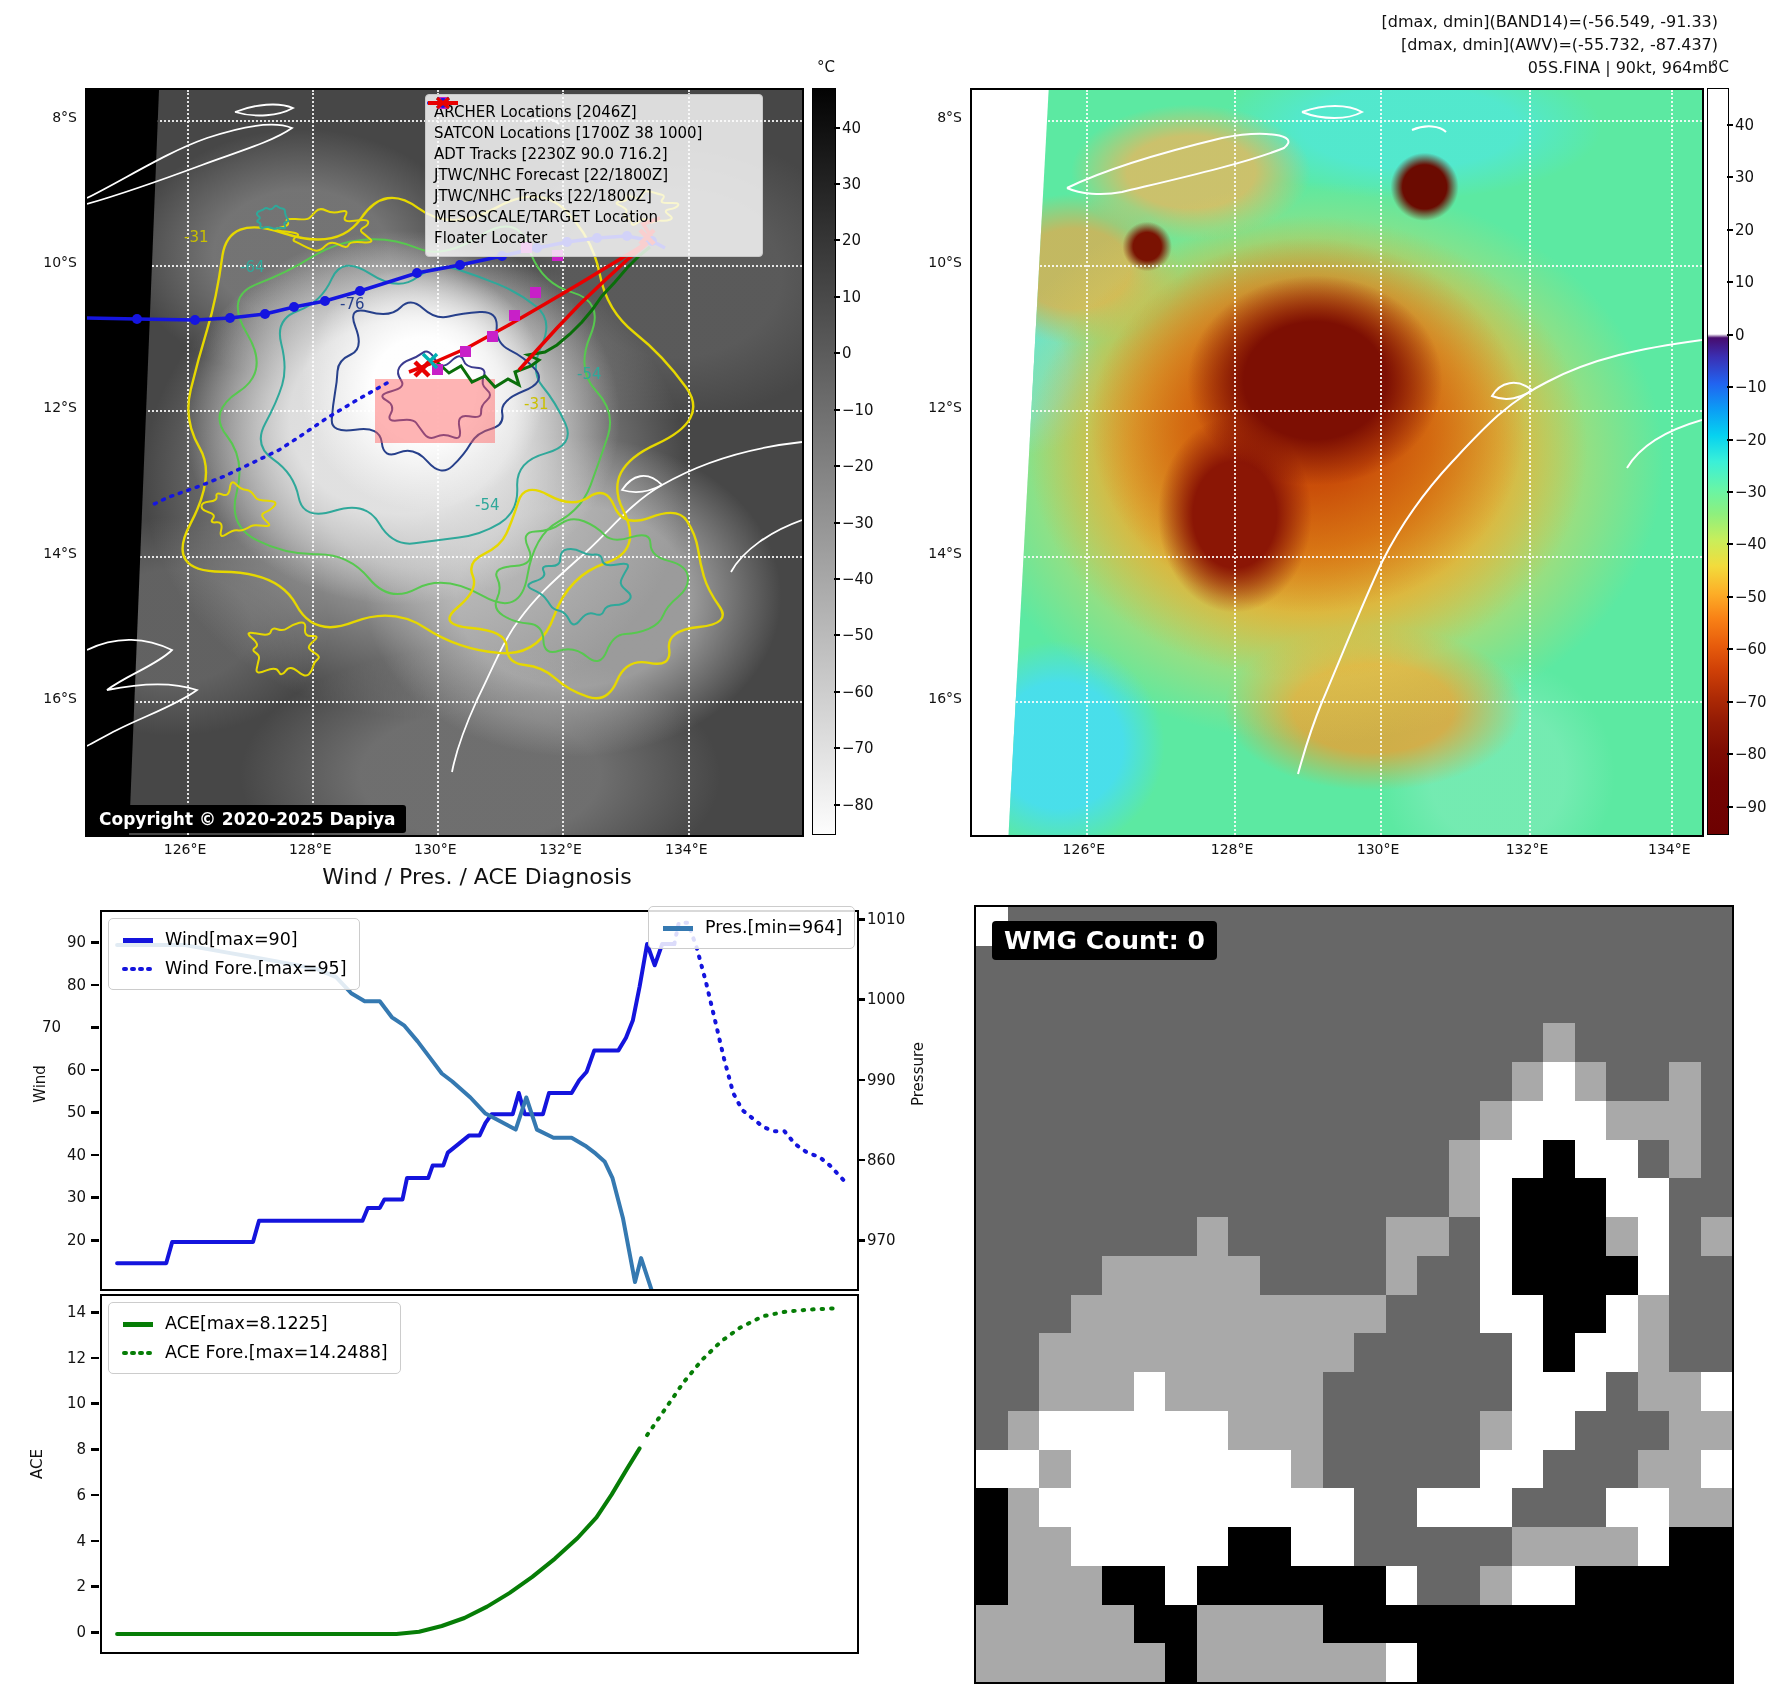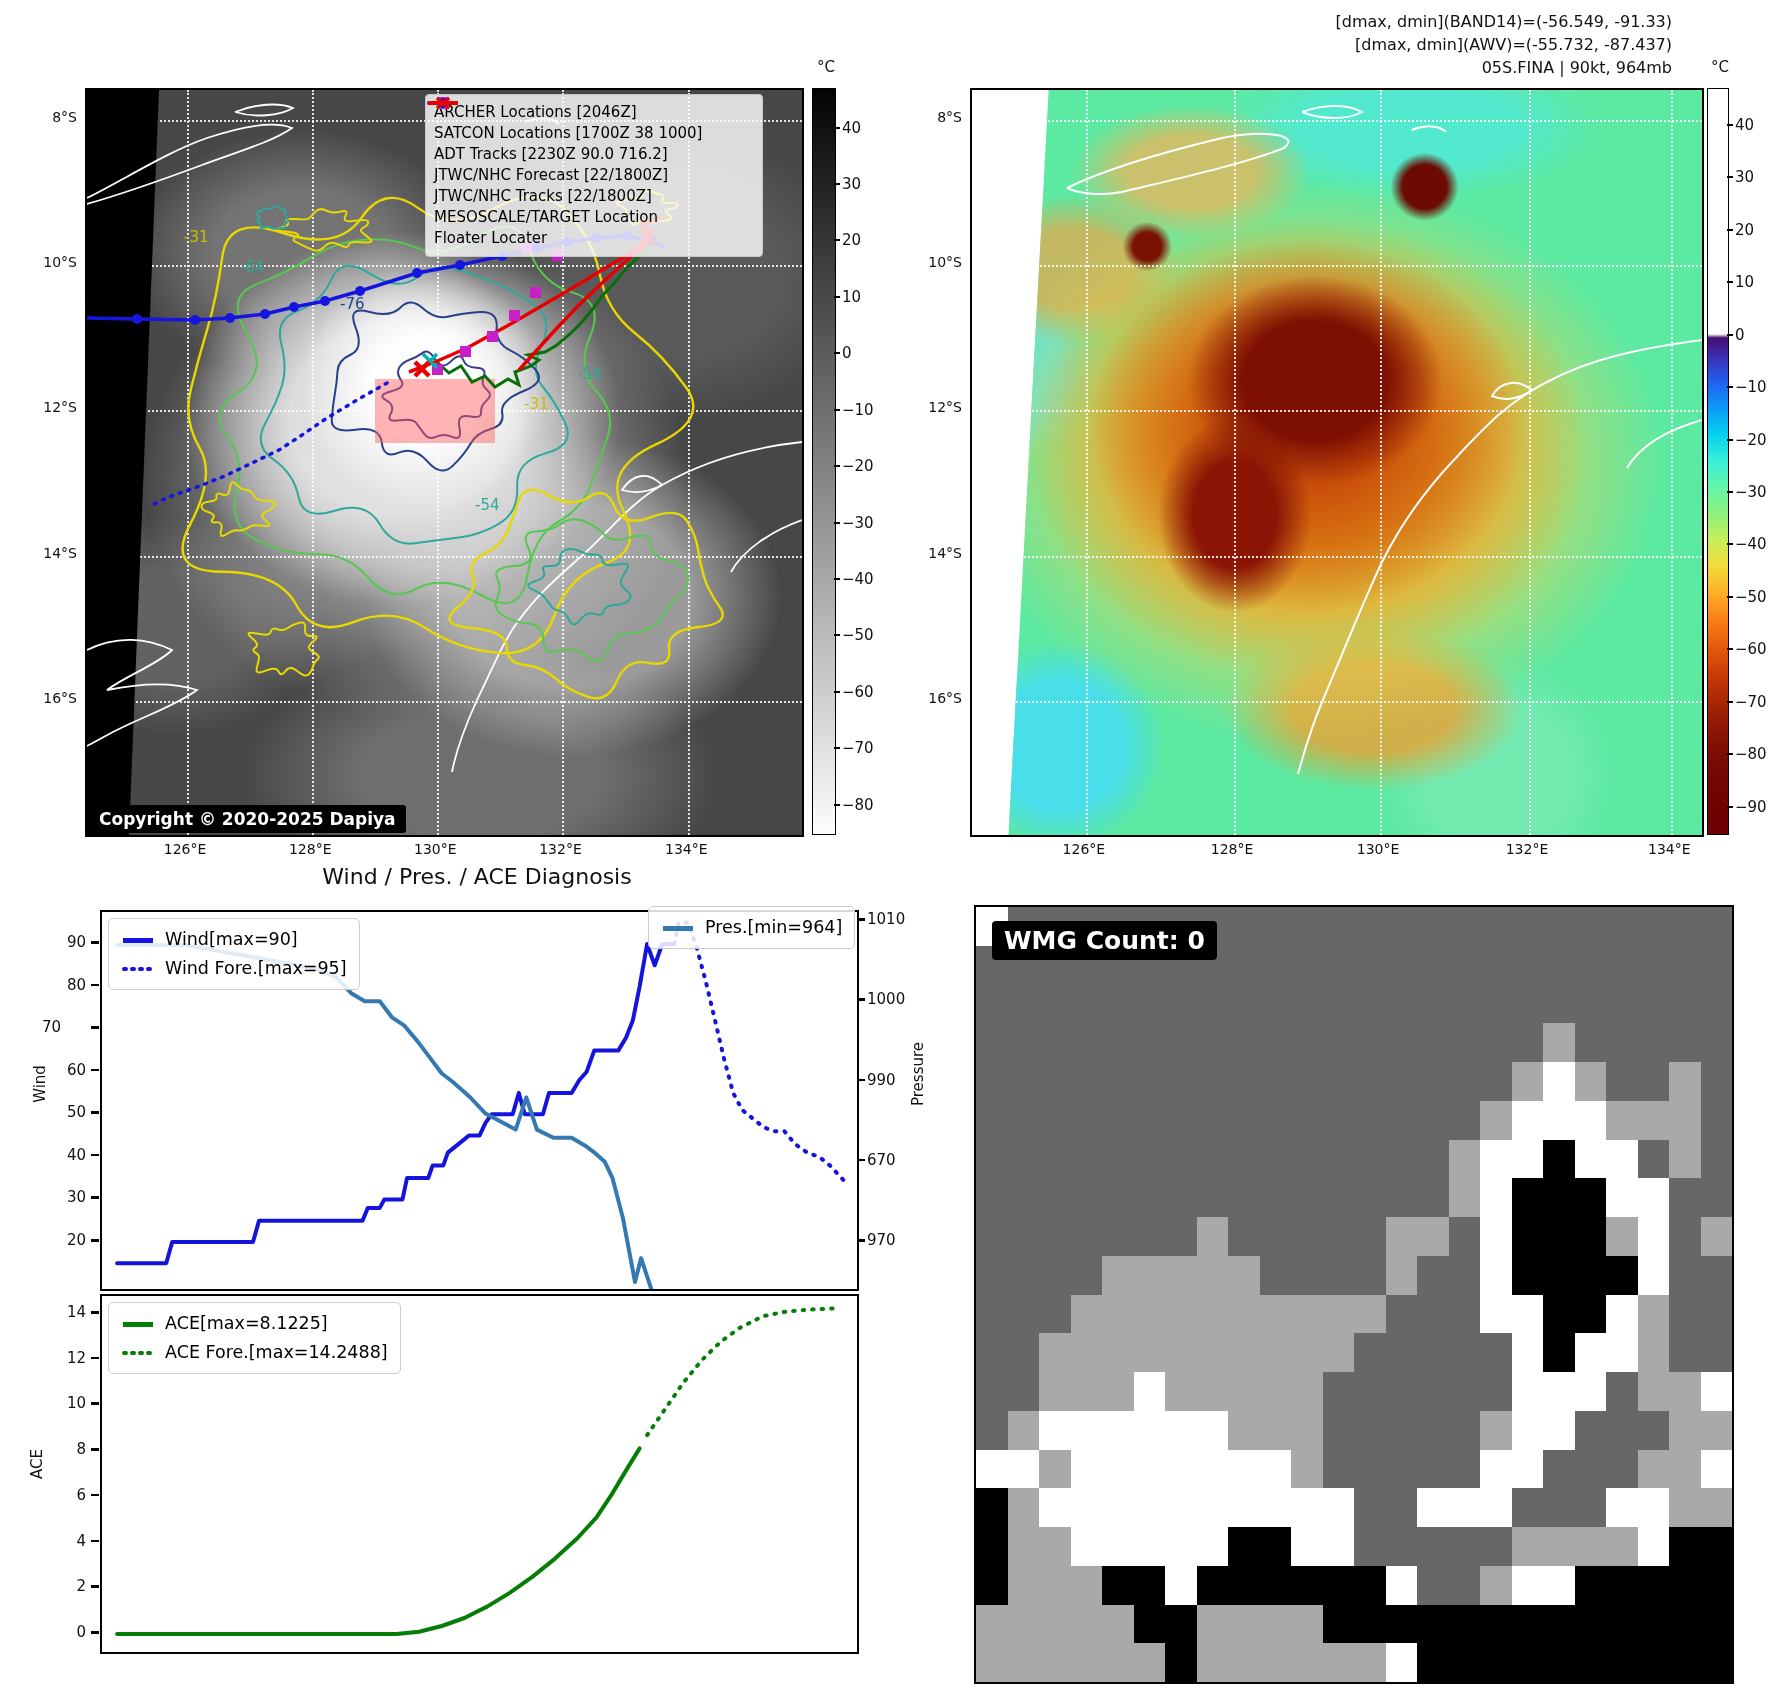--- a/index.html
+++ b/index.html
@@ -29,21 +29,21 @@
   .ticklab{position:absolute;font-size:14px;color:#111;}
   .cb-unit{position:absolute;font-size:15px;color:#111;}
   .cbar{position:absolute;border:1px solid #000;}
   #cbarL-grad{width:100%;height:100%;background:linear-gradient(#030303,#fdfdfd);}
   #cbarR-grad{width:100%;height:100%;background:linear-gradient(
      #ffffff 0%,#ffffff 32.9%,#470c6e 33.4%,#3a30b4 36%,#2163f0 39.5%,#0b9df5 43%,
      #06d2f0 46.5%,#3af0d8 50%,#66f5a8 53.6%,#8df07e 57%,#c9ee5a 60.6%,#f2dc3c 64%,
      #fdae27 67.7%,#f98216 71%,#e75c0c 74.7%,#cf4007 78%,#ad2a05 81.7%,#921a05 85%,
      #7e0d03 88.7%,#730402 93%,#6d0101 100%);}
   
-  .tr-header{position:absolute;left:1054px;top:10px;width:618px;text-align:right;
+  .tr-header{position:absolute;left:1100px;top:10px;width:618px;text-align:right;
      font-size:16px;line-height:23px;color:#111;}
   #mapR{left:970px;top:88px;width:730px;height:745px;background:#fff;}
   #swath{position:absolute;left:0;top:0;width:100%;height:100%;z-index:0;
     clip-path:polygon(10.5% 0,100% 0,100% 100%,5% 100%);
     background-color:#5ce9a2;
     background-image:
       radial-gradient(circle 55px at 62% 13%, #6b0b01 0 40%, rgba(107,11,1,0) 62%),
       radial-gradient(circle 40px at 24% 21%, #7a1202 0 35%, rgba(122,18,2,0) 62%),
       radial-gradient(ellipse 170px 140px at 47% 39%, #7d0f03 0 42%, rgba(125,15,3,0) 75%),
       radial-gradient(ellipse 110px 140px at 36% 57%, #8b1605 0 38%, rgba(139,22,5,0) 70%),
@@ -884,21 +884,21 @@
     <div class="ticklab" style="left: 42px; top: 1060.72px; width: 44px; text-align: right; font-size: 15px;">60</div>
     <div class="tickmark" style="left: 91px; top: 1026.14px; width: 8px; height: 2.5px;"></div>
     <div class="ticklab" style="left: 42px; top: 1018.14px; width: 44px; text-align: left; font-size: 15px;">70</div>
     <div class="tickmark" style="left: 91px; top: 983.574px; width: 8px; height: 2.5px;"></div>
     <div class="ticklab" style="left: 42px; top: 975.574px; width: 44px; text-align: right; font-size: 15px;">80</div>
     <div class="tickmark" style="left: 91px; top: 941.003px; width: 8px; height: 2.5px;"></div>
     <div class="ticklab" style="left: 42px; top: 933.003px; width: 44px; text-align: right; font-size: 15px;">90</div>
     <div class="tickmark" style="left: 857px; top: 1239px; width: 8px; height: 2.5px;"></div>
     <div class="ticklab" style="left: 867px; top: 1231px; width: 44px; text-align: left; font-size: 15px;">970</div>
     <div class="tickmark" style="left: 857px; top: 1158.75px; width: 8px; height: 2.5px;"></div>
-    <div class="ticklab" style="left: 867px; top: 1150.75px; width: 44px; text-align: left; font-size: 15px;">670</div>
+    <div class="ticklab" style="left: 867px; top: 1150.75px; width: 44px; text-align: left; font-size: 15px;">860</div>
     <div class="tickmark" style="left: 857px; top: 1078.5px; width: 8px; height: 2.5px;"></div>
     <div class="ticklab" style="left: 867px; top: 1070.5px; width: 44px; text-align: left; font-size: 15px;">990</div>
     <div class="tickmark" style="left: 857px; top: 998.25px; width: 8px; height: 2.5px;"></div>
     <div class="ticklab" style="left: 867px; top: 990.25px; width: 44px; text-align: left; font-size: 15px;">1000</div>
     <div class="tickmark" style="left: 857px; top: 918px; width: 8px; height: 2.5px;"></div>
     <div class="ticklab" style="left: 867px; top: 910px; width: 44px; text-align: left; font-size: 15px;">1010</div>
     <div class="tickmark" style="left: 91px; top: 1631px; width: 8px; height: 2.5px;"></div>
     <div class="ticklab" style="left: 42px; top: 1623px; width: 44px; text-align: right; font-size: 15px;">0</div>
     <div class="tickmark" style="left: 91px; top: 1585.29px; width: 8px; height: 2.5px;"></div>
     <div class="ticklab" style="left: 42px; top: 1577.29px; width: 44px; text-align: right; font-size: 15px;">2</div>

